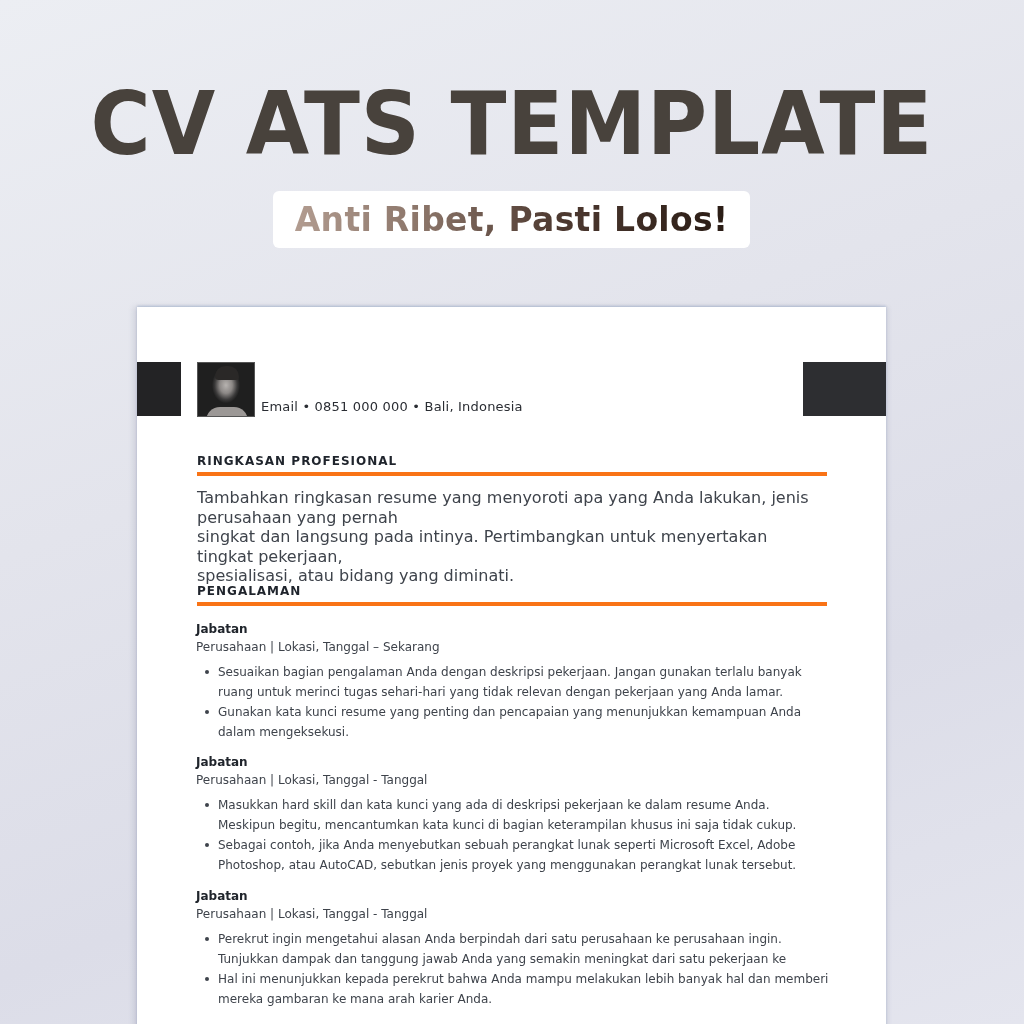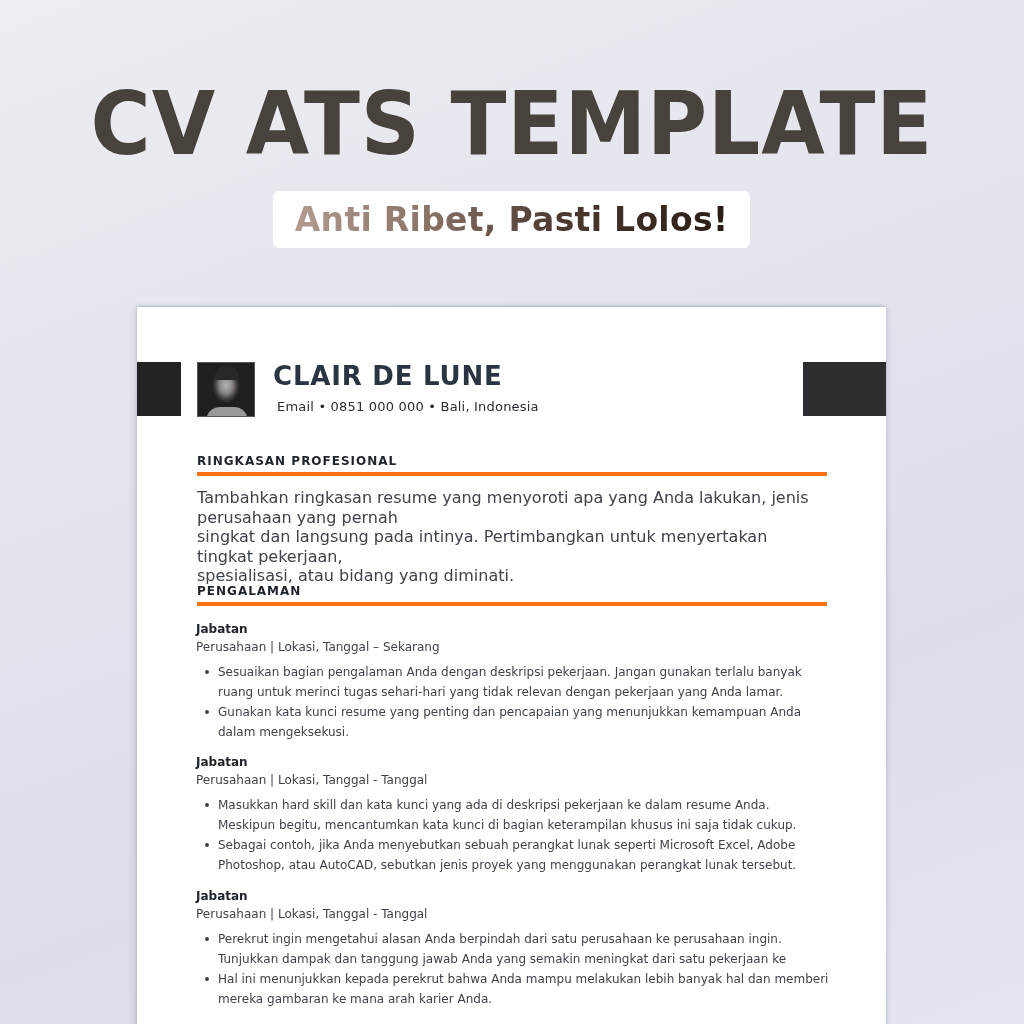--- a/index.html
+++ b/index.html
@@ -48,21 +48,21 @@
   .photo .shoulders {
     position: absolute; left: 8px; top: 44px; width: 42px; height: 14px;
     background: #9c9896; border-radius: 20px 20px 0 0;
   }
   .name {
     position: absolute; left: 136px; top: 54px;
     font-family: "DejaVu Sans", sans-serif; font-weight: 700; font-size: 26px;
     color: #2b3442; letter-spacing: 0.8px;
   }
   .contact {
-    position: absolute; left: 140px; top: 92px;
+    position: absolute; left: 124px; top: 92px;
     font-family: "DejaVu Sans", sans-serif; font-size: 13px; color: #2a2d33;
     letter-spacing: 0.2px;
   }
   .section-head {
     position: absolute; left: 60px; width: 630px;
     font-family: "DejaVu Sans", sans-serif; font-weight: 700; font-size: 12px;
     color: #1f242c; letter-spacing: 1px;
     border-bottom: 4px solid #f97316; padding-bottom: 4px;
   }
   .para {
@@ -90,21 +90,20 @@
   <span>Anti Ribet, Pasti Lolos!</span>
 </div>
 
 <div class="page">
   <div class="bar-left"></div>
   <div class="bar-right"></div>
   <div class="photo">
     <div class="hair"></div>
     <div class="shoulders"></div>
   </div>
-  <div class="name">CLAIR DE LUNE</div>
   <div class="contact">Email • 0851 000 000 • Bali, Indonesia</div>
 
   <div class="section-head" style="top:147px;">RINGKASAN PROFESIONAL</div>
   <div class="para" style="top:181px;">
     <div>Tambahkan ringkasan resume yang menyoroti apa yang Anda lakukan, jenis perusahaan yang pernah</div>
     <div>singkat dan langsung pada intinya. Pertimbangkan untuk menyertakan tingkat pekerjaan,</div>
     <div>spesialisasi, atau bidang yang diminati.</div>
   </div>
 
   <div class="section-head" style="top:277px;">PENGALAMAN</div>

